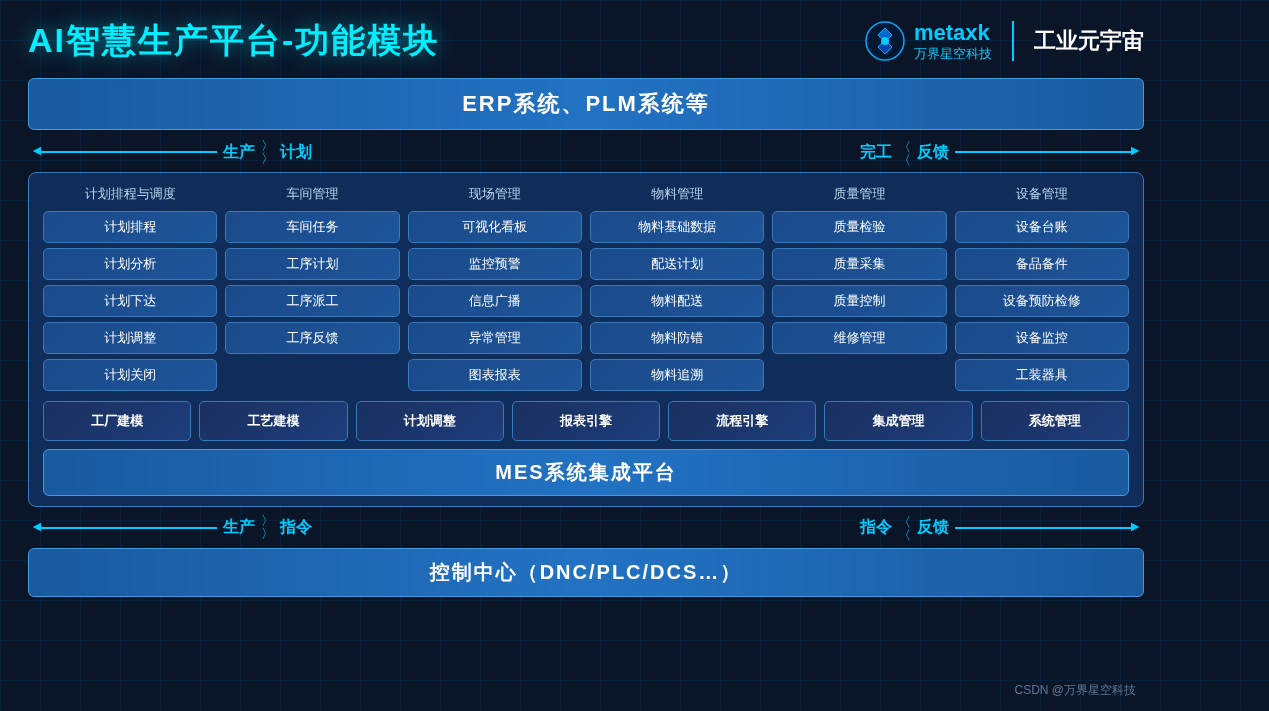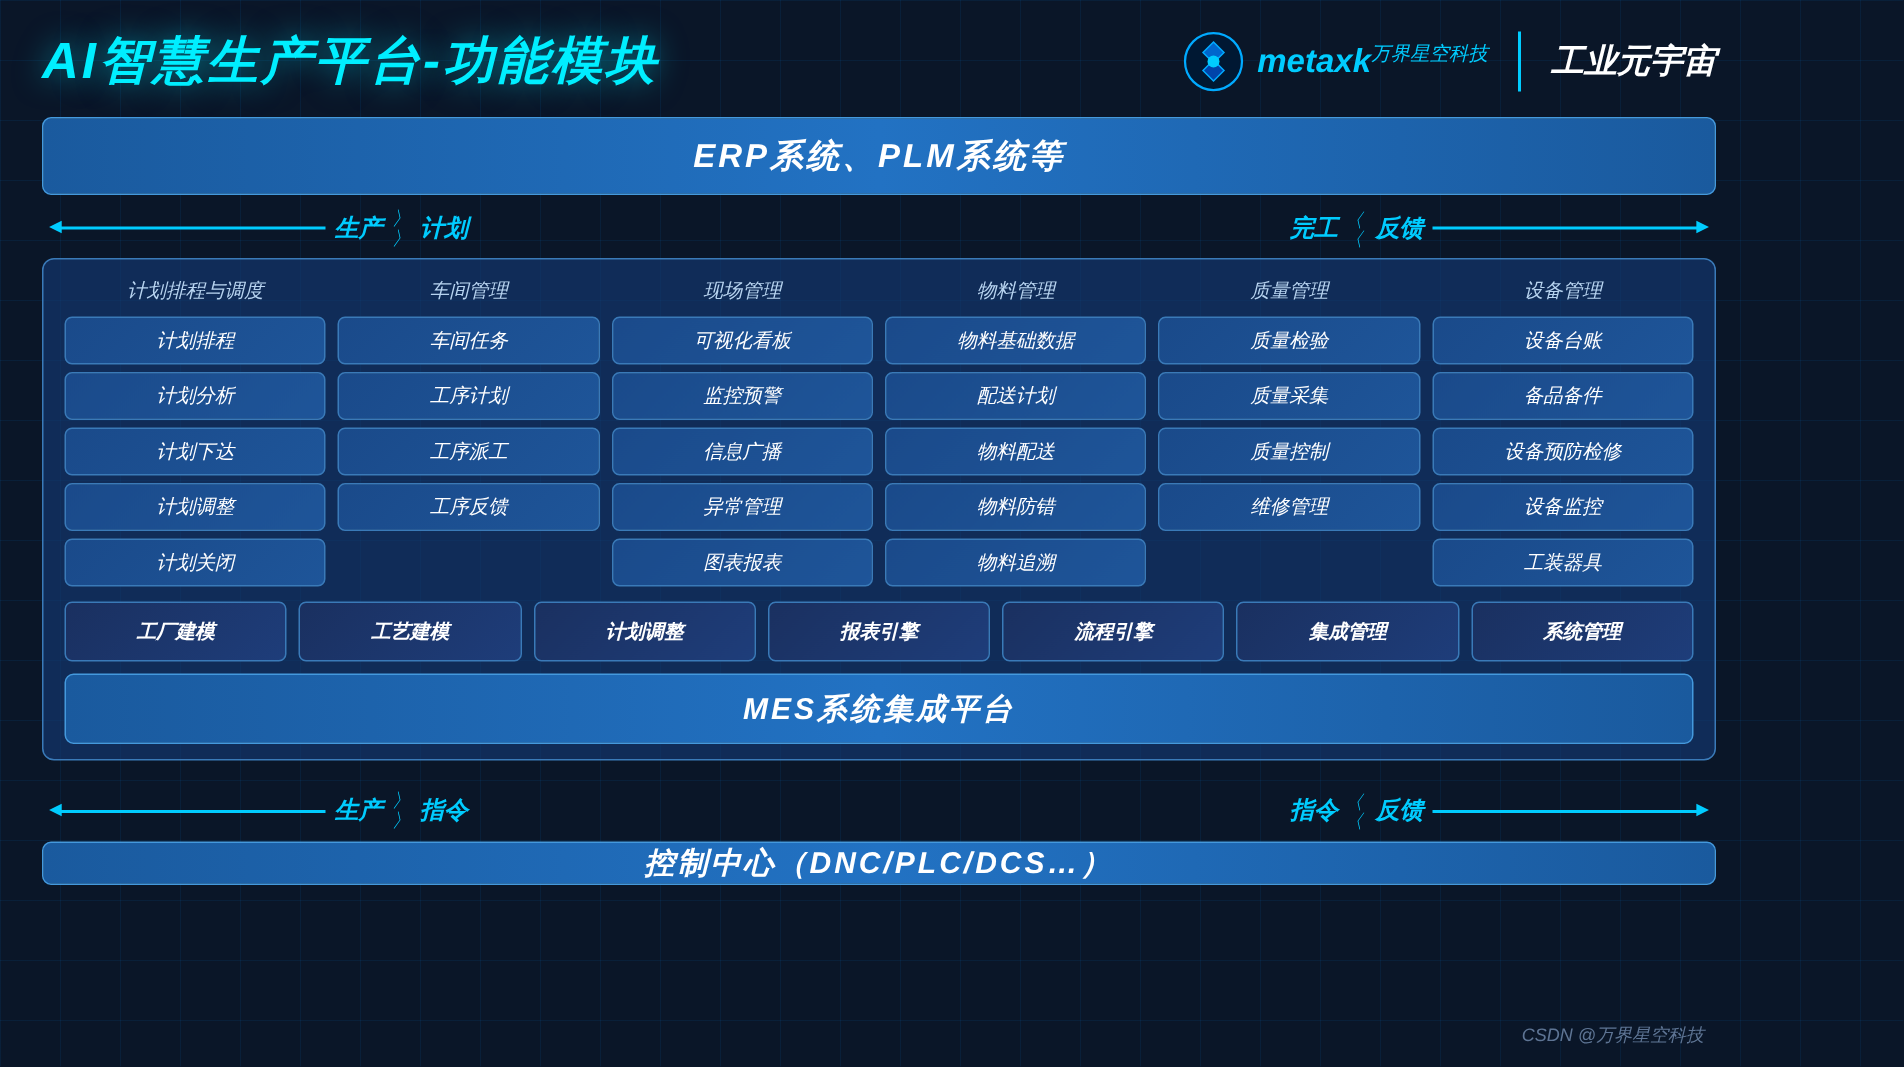--- a/index.html
+++ b/index.html
@@ -22,21 +22,20 @@
         linear-gradient(90deg, rgba(0, 150, 255, 0.08) 1px, transparent 1px);
       background-size: 40px 40px;
       pointer-events: none;
     }
 
     .main-container {
       position: relative;
       padding: 18px 28px;
       width: 1172px;
       height: 711px;
-      font-style: italic;
     }
 
     
     .header {
       display: flex;
       justify-content: space-between;
       align-items: center;
       margin-bottom: 14px;
     }
 
@@ -60,20 +59,21 @@
       gap: 8px;
     }
 
     .logo-icon {
       width: 42px;
       height: 42px;
     }
 
     .brand-name {
       display: flex;
+      flex-direction: column;
       line-height: 1.2;
     }
 
     .brand-name-en {
       font-size: 22px;
       font-weight: 700;
       color: #00ccff;
     }
 
     .brand-name-cn {
@@ -169,21 +169,21 @@
       font-weight: 600;
       white-space: nowrap;
     }
 
     
     .mes-block {
       background: rgba(20, 60, 120, 0.6);
       border: 1px solid #3a7ab8;
       border-radius: 8px;
       padding: 12px 14px 10px;
-      margin-bottom: 21px;
+      margin-bottom: 8px;
     }
 
     
     .modules-row {
       display: flex;
       gap: 8px;
       margin-bottom: 10px;
     }
 
     .module-col {
@@ -262,20 +262,21 @@
       margin: 8px 0;
       padding: 0 10px;
     }
 
     
     .control-bar {
       background: linear-gradient(90deg, #1a5a9e, #2272c3, #1a5a9e);
       border: 1px solid #4499dd;
       border-radius: 6px;
       text-align: center;
+      padding: 10px;
       margin-top: 4px;
     }
 
     .control-bar-text {
       font-size: 20px;
       font-weight: 700;
       color: white;
       letter-spacing: 2px;
     }
 

